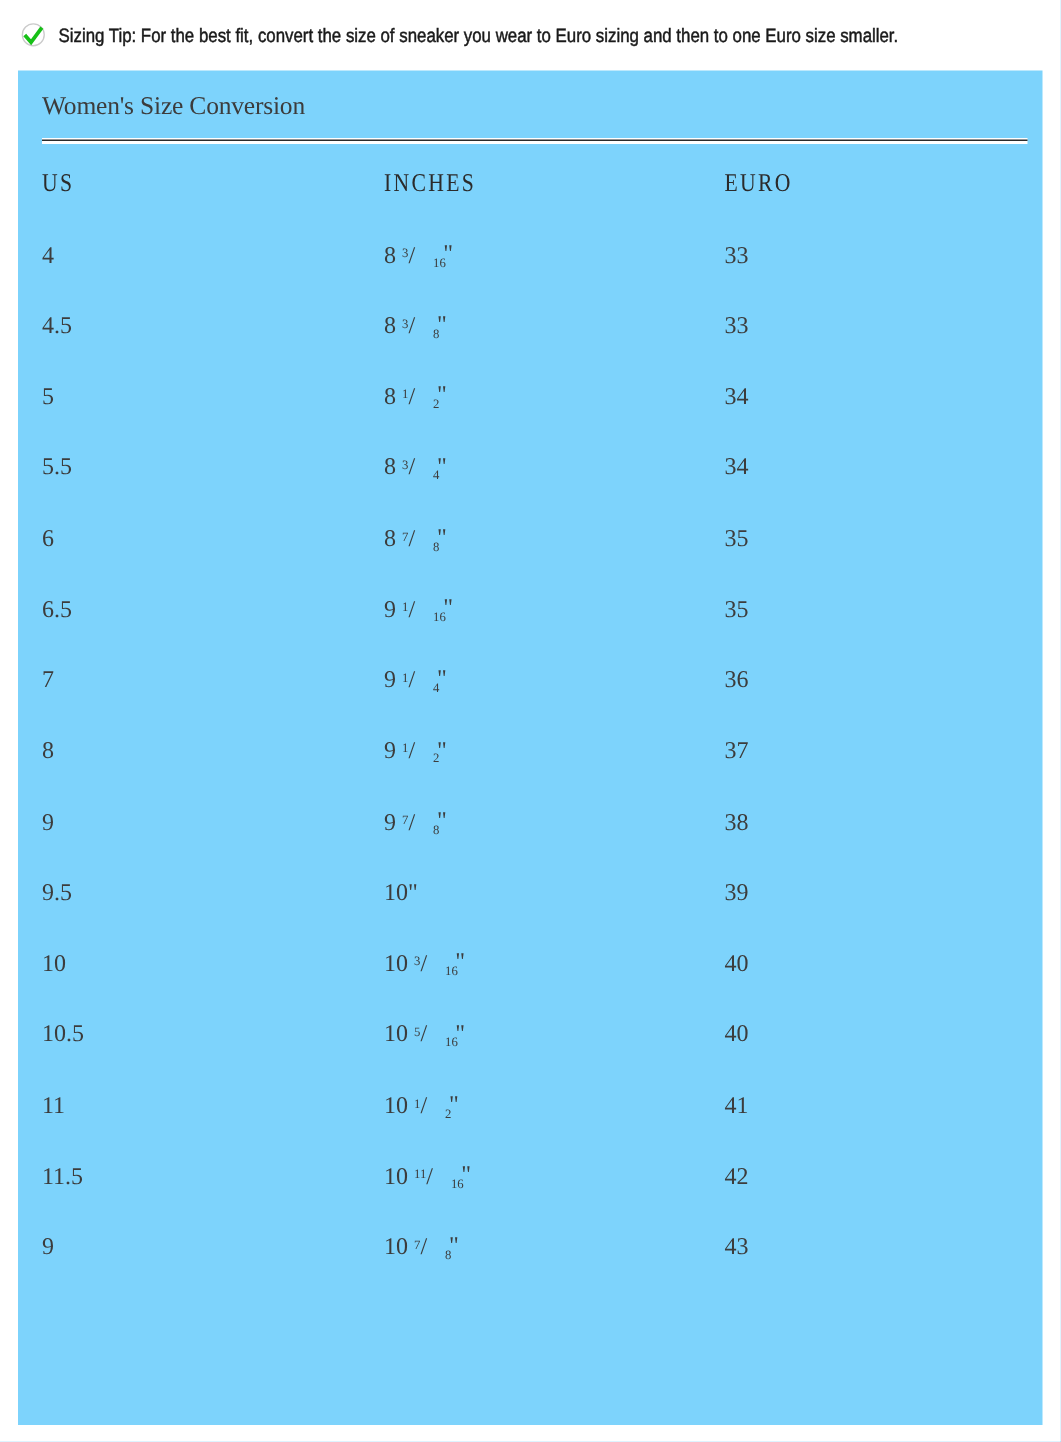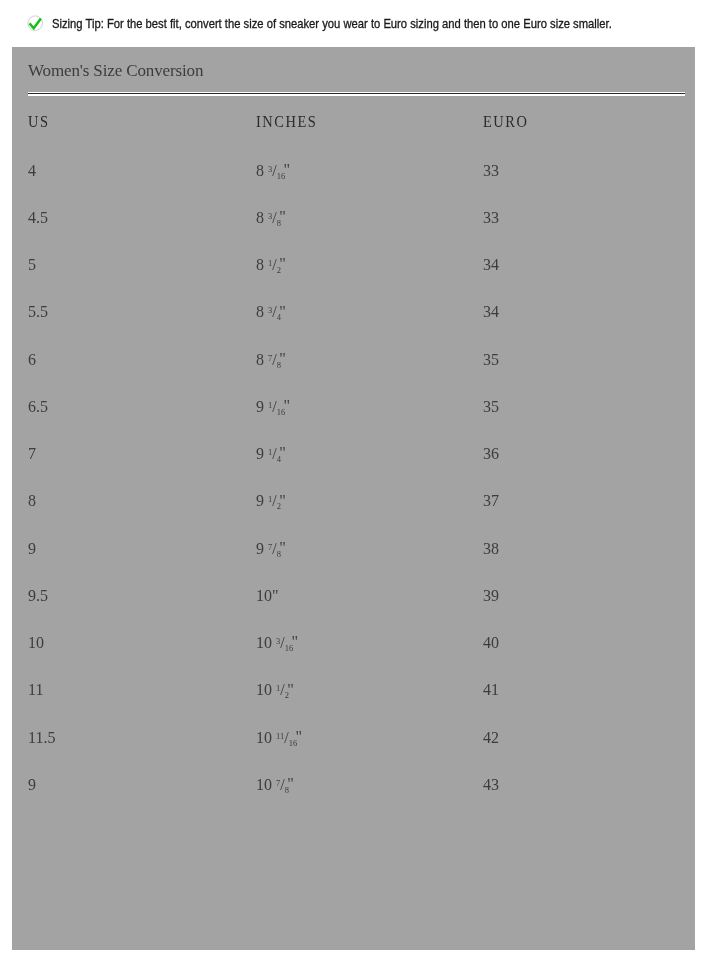--- a/index.html
+++ b/index.html
@@ -13,21 +13,21 @@
   }
   body {
     font-family: "Liberation Sans", sans-serif;
     -webkit-font-smoothing: antialiased;
   }
 
   
   .tip-bar {
     display: flex;
     align-items: center;
-    padding: 14px 0 0 27px;
+    padding: 14px 0 0 14px;
     height: 32px;
     box-sizing: border-box;
   }
   .tip-icon {
     width: 16px;
     height: 17px;
     flex: 0 0 16px;
     position: relative;
     margin-right: 9px;
   }
@@ -44,21 +44,21 @@
     transform-origin: left center;
   }
 
   
   .panel {
     position: absolute;
     left: 12px;
     top: 47px;
     width: 683px;
     height: 903px;
-    background: #a3a3a3;
+    background: #7dd3fc;
     box-sizing: border-box;
     padding: 0 10px 0 16px;
   }
   .panel-title {
     font-family: "Liberation Serif", serif;
     font-size: 17px;
     color: #3c3c3c;
     padding-top: 14px;
     letter-spacing: -0.13px;
   }
@@ -111,21 +111,21 @@
   col.c-us { width: 228px; }
   col.c-in { width: 227px; }
   col.c-eu { width: 202px; }
 
   .frac { white-space: nowrap; }
   .frac sup, .frac sub {
     font-size: 8.5px;
     line-height: 0;
   }
   .frac sup { vertical-align: 3.6px; }
-  .frac sub { vertical-align: -3.1px; }
+  .frac sub { vertical-align: -3.1px; margin-left: 12px; }
   .sl { font-size: 16px; }
   .frac .qt { margin-left: -1.7px; font-size: 16px; position: relative; top: -0.7px; }
 </style>
 </head>
 <body>
 
 <div class="tip-bar">
   <span class="tip-icon">
     <svg width="16" height="17" viewBox="0 0 16 17">
       <circle cx="8.2" cy="8.2" r="7.3" fill="#ffffff" stroke="#cbcbcb" stroke-width="0.9"></circle>
@@ -201,20 +201,25 @@
           <td>9.5</td>
           <td class="frac">10"</td>
           <td>39</td>
         </tr>
         <tr>
           <td>10</td>
           <td class="frac">10 <sup>3</sup><span class="sl">/</span><sub>16</sub><span class="qt">"</span></td>
           <td>40</td>
         </tr>
         <tr>
+          <td>10.5</td>
+          <td class="frac">10 <sup>5</sup><span class="sl">/</span><sub>16</sub><span class="qt">"</span></td>
+          <td>40</td>
+        </tr>
+        <tr>
           <td>11</td>
           <td class="frac">10 <sup>1</sup><span class="sl">/</span><sub>2</sub><span class="qt">"</span></td>
           <td>41</td>
         </tr>
         <tr>
           <td>11.5</td>
           <td class="frac">10 <sup>11</sup><span class="sl">/</span><sub>16</sub><span class="qt">"</span></td>
           <td>42</td>
         </tr>
         <tr>

